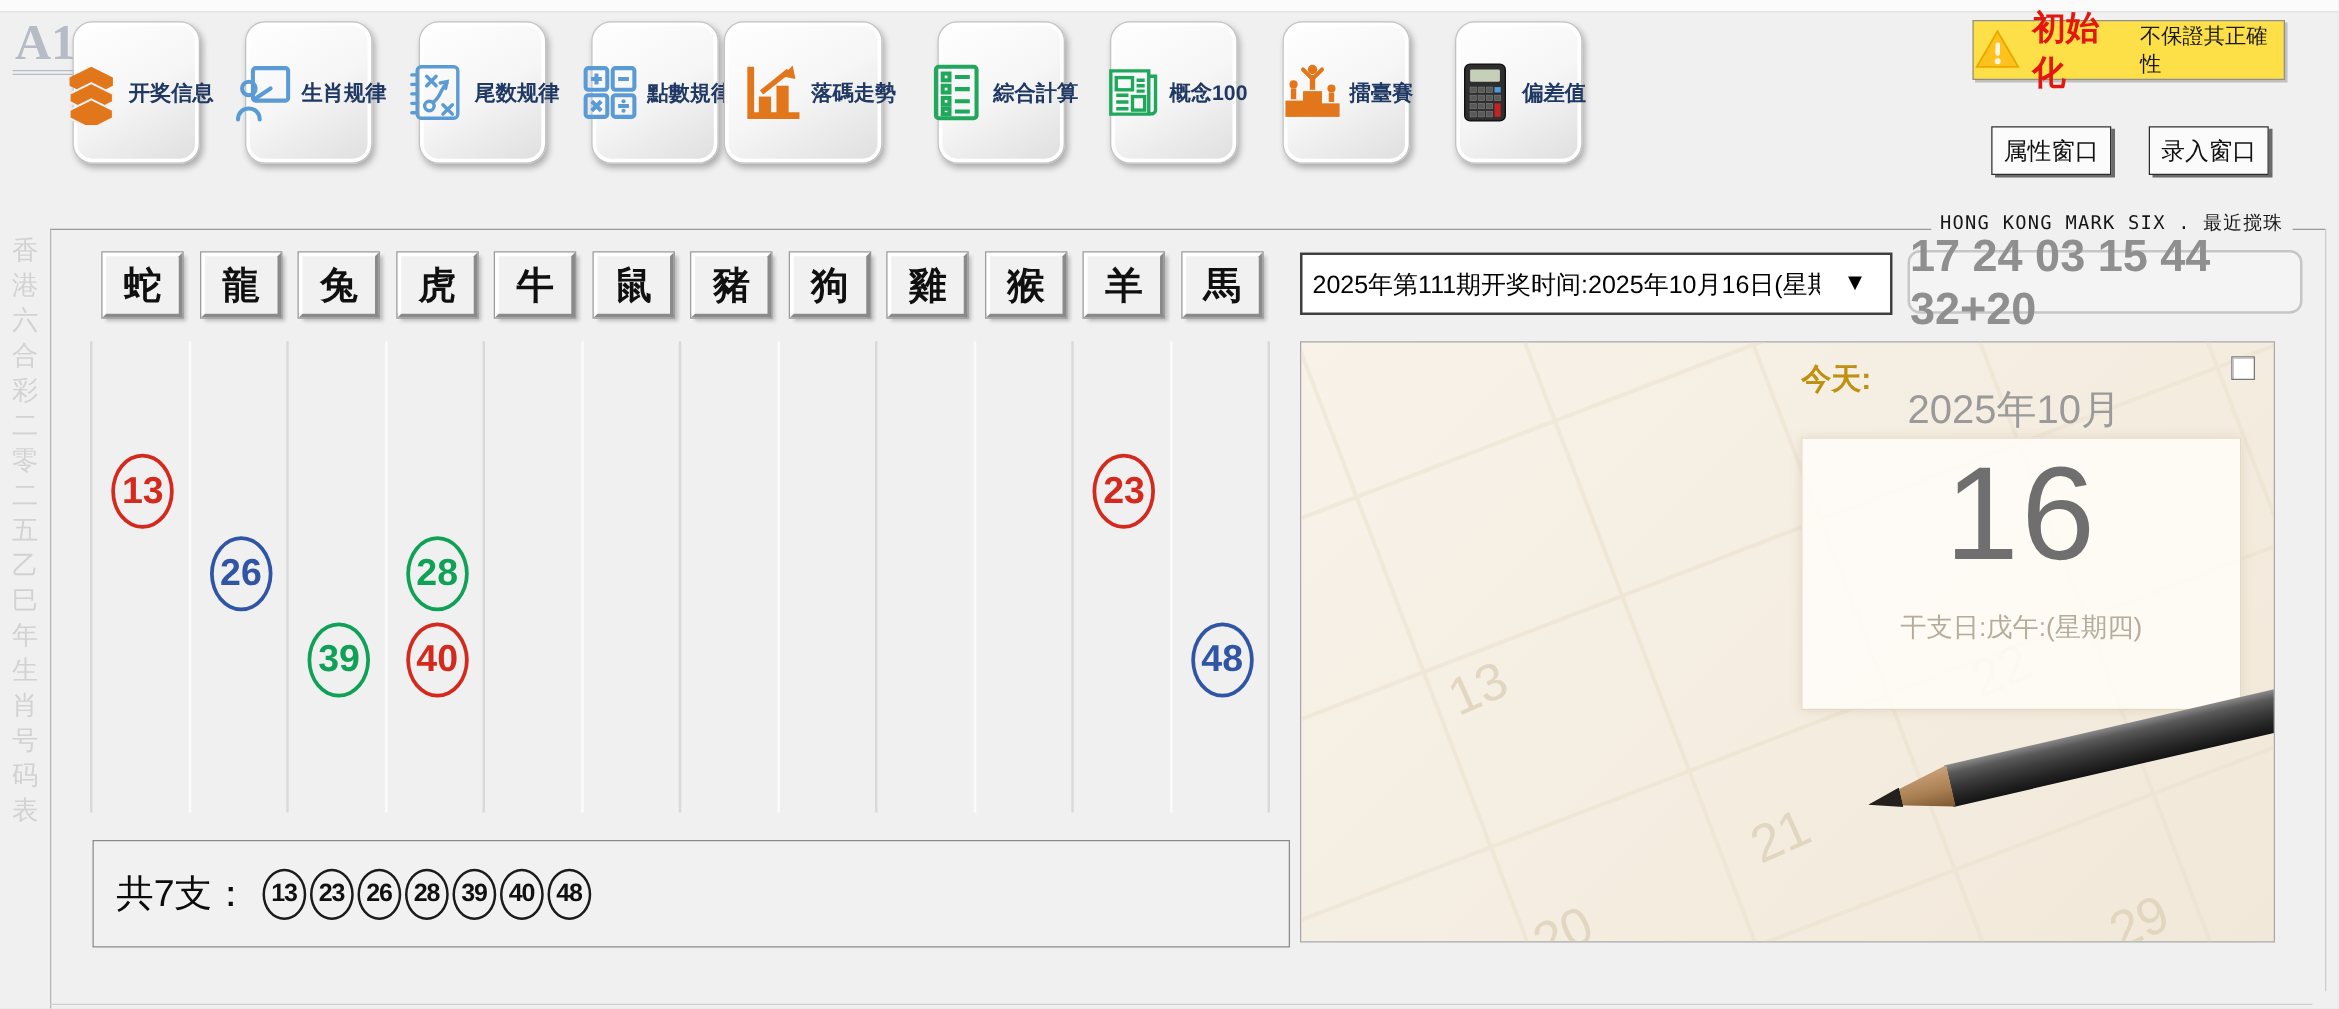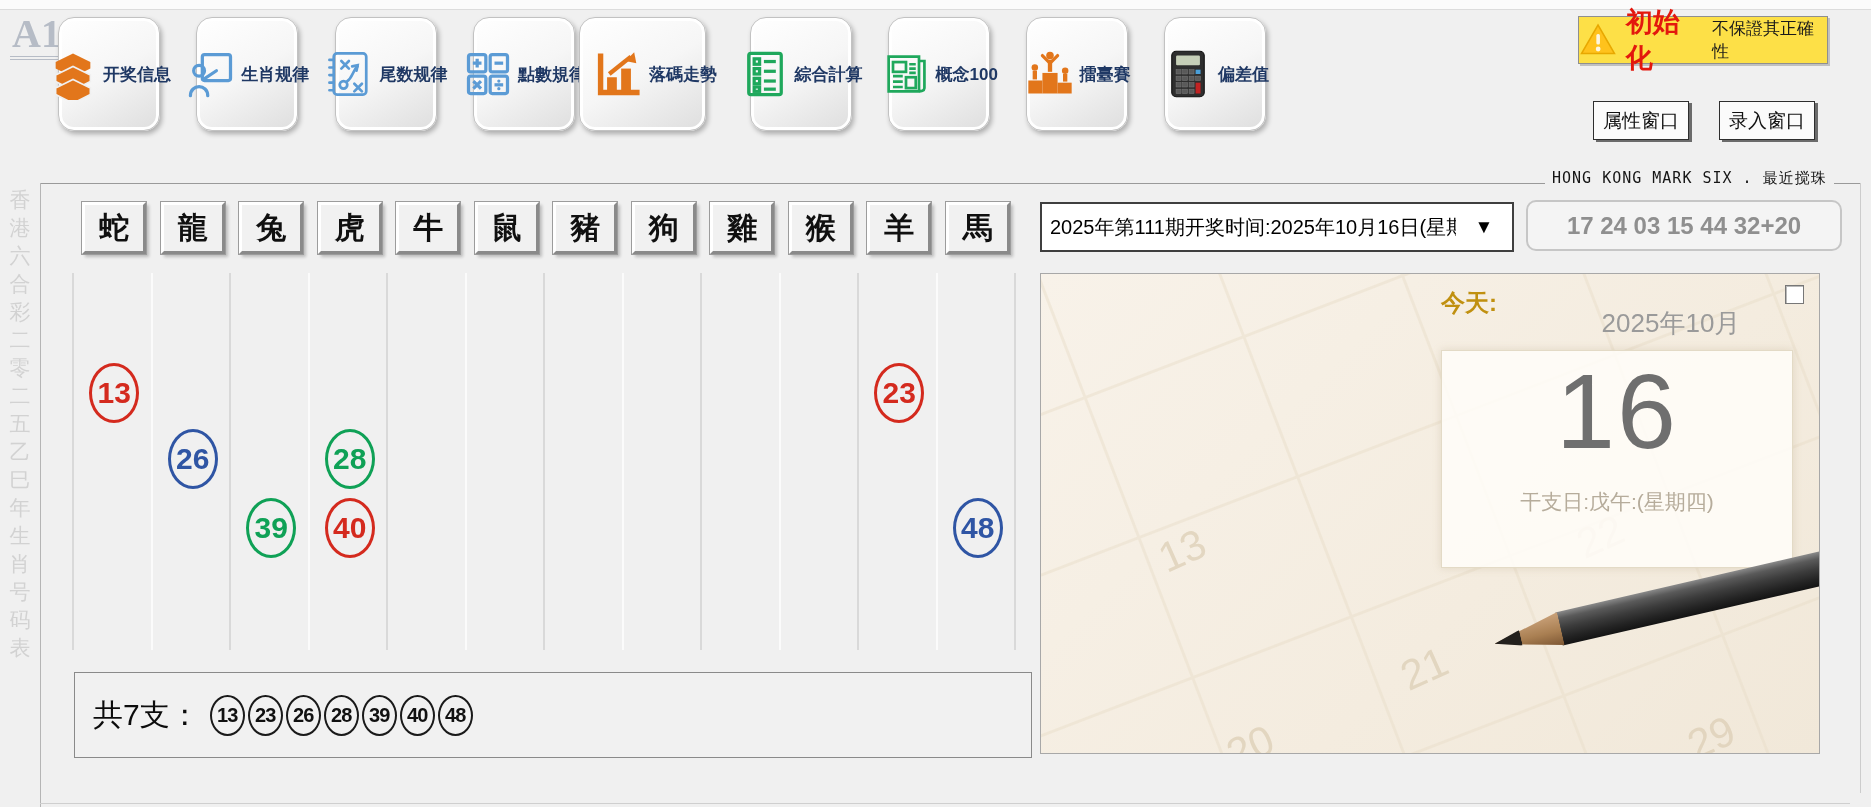--- a/index.html
+++ b/index.html
@@ -42,21 +42,21 @@
        font-family:"DejaVu Serif",serif;font-size:30px;font-weight:bold;color:#101010;cursor:pointer;}
   
   .combo{left:1040px;top:202px;width:470px;height:46px;background:#ffffff;border:2px solid #3f3f3f;
        display:flex;align-items:center;cursor:pointer;}
   .combo-text{flex:1;padding-left:8px;font-size:20px;color:#000;white-space:nowrap;overflow:hidden;}
   .combo-arrow{width:56px;height:100%;display:flex;align-items:center;justify-content:center;
        font-size:19px;color:#000;}
   
   .draw-box{left:1526px;top:200px;width:312px;height:47px;background:#f4f4f4;border:2px solid #c6c6c6;
        border-radius:10px;display:flex;align-items:center;justify-content:center;
-       font-size:24px;font-weight:bold;color:#8f8f8f;letter-spacing:0px;}
+       font-size:36px;font-weight:bold;color:#8f8f8f;letter-spacing:0px;}
   
   .gline{position:absolute;top:273px;height:377px;width:2px;}
   .grid-num{position:absolute;width:44px;height:54px;border:3px solid;border-radius:50%;
        display:flex;align-items:center;justify-content:center;font-size:30px;font-weight:bold;
        font-family:"Liberation Sans",sans-serif;background:transparent;}
   
   .sum-box{left:74px;top:672px;width:938px;height:84px;background:#f1f1f1;border:1px solid #8a8a8a;
        display:flex;align-items:center;padding-left:18px;}
   .sum-label{font-size:30px;color:#0c0c0c;margin-right:10px;white-space:nowrap;}
   .sum-num{display:inline-flex;width:31px;height:37px;border:2px solid #1a1a1a;border-radius:50%;
@@ -66,22 +66,22 @@
   .bottom-line{left:40px;top:803px;width:1810px;height:0;border-top:1px solid #cfcfcf;}
   
   .calendar{left:1040px;top:273px;width:778px;height:479px;border:1px solid #a8a8a8;
        background:linear-gradient(135deg,#f8f2e9 0%,#f4ecdf 60%,#f1e8d9 100%);overflow:hidden;}
   .cal-gridlines{position:absolute;left:-30%;top:-30%;width:160%;height:160%;
        background-image:linear-gradient(#eadfcb 3px,transparent 3px),
                         linear-gradient(90deg,#eadfcb 3px,transparent 3px);
        background-size:170px 150px;transform:rotate(-21deg);opacity:.5;}
   .cal-faint{position:absolute;font-size:42px;color:#ddcfb6;transform:rotate(-24deg);opacity:.75;}
   .cal-today{position:absolute;left:400px;top:13px;font-size:24px;font-weight:bold;color:#C09010;}
-  .cal-month{position:absolute;left:485px;top:32px;width:290px;text-align:center;
-       font-size:26px;color:#9a9a9a;}
+  .cal-month{position:absolute;left:485px;top:32px;width:290px;text-align:left;
+       font-size:32px;color:#9a9a9a;}
   .cal-check{position:absolute;left:744px;top:11px;width:17px;height:17px;background:#fff;
        border:1px solid #777;box-shadow:inset 1px 1px 0 #b9b9b9;cursor:pointer;}
   .cal-card{position:absolute;left:400px;top:76px;width:350px;height:216px;
        background:rgba(255,253,248,.88);border:1px solid #e3dac6;box-shadow:0 0 8px rgba(170,150,110,.25);
        display:flex;flex-direction:column;align-items:center;}
   .cal-day{font-size:106px;color:#6f6f6f;line-height:1.1;margin-top:2px;letter-spacing:2px;}
   .cal-ganzhi{font-size:21px;color:#b6ac9b;margin-top:18px;}
   .pencil{position:absolute;left:518px;top:338px;width:310px;height:34px;
        transform:rotate(-13deg);transform-origin:left center;}
   .pencil-body{position:absolute;left:0;top:0;width:100%;height:100%;

